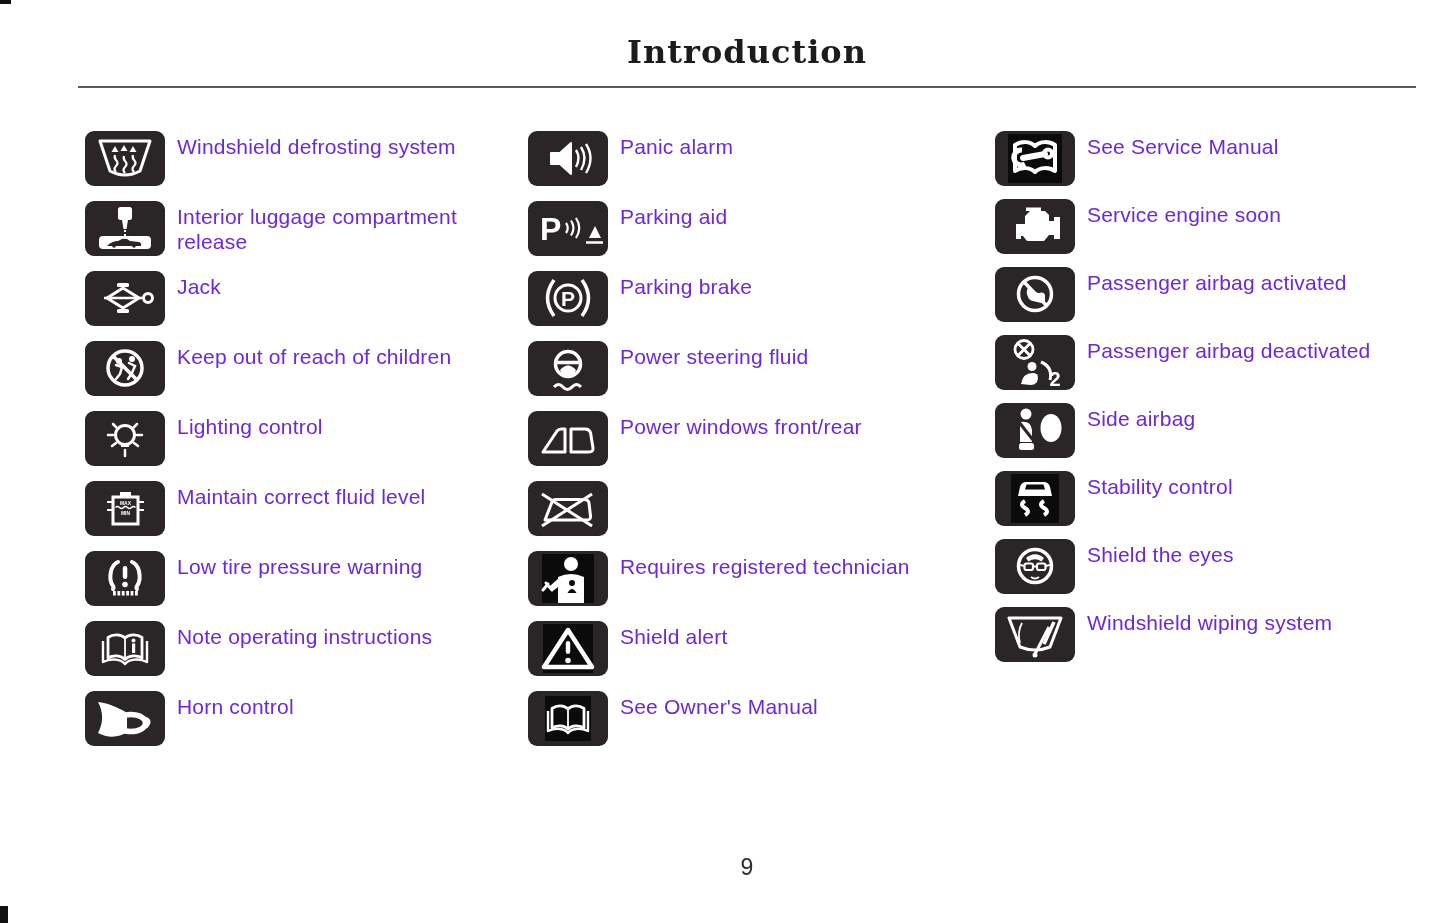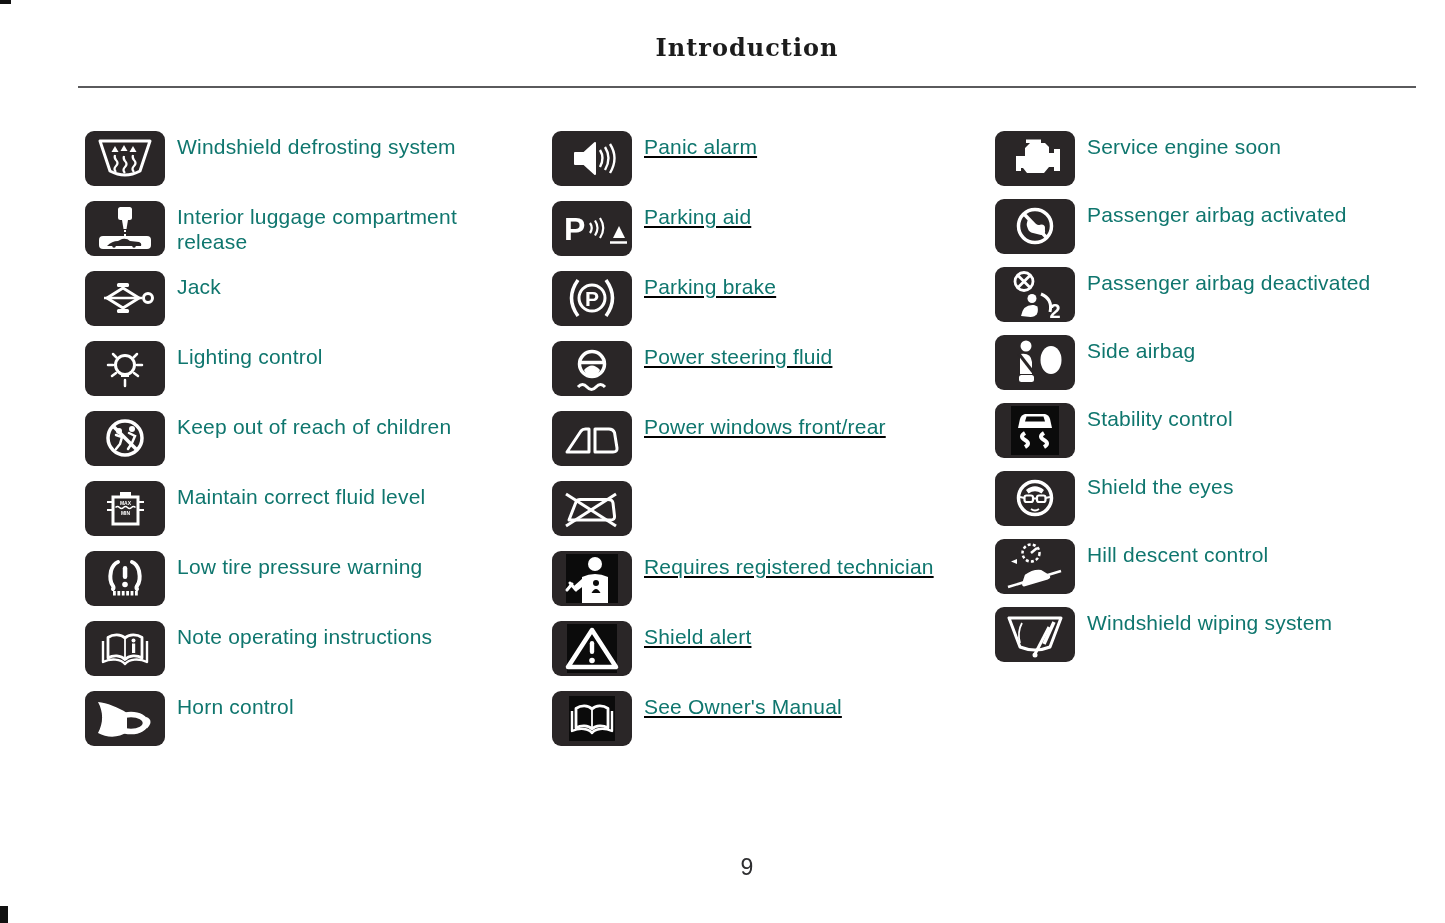--- a/index.html
+++ b/index.html
@@ -1,29 +1,29 @@
 <!DOCTYPE html>
 <html><head>
 <meta charset="utf-8">
 <style>
   html,body{margin:0;padding:0;}
   body{width:1445px;height:923px;background:#ffffff;position:relative;
        font-family:"Liberation Sans", sans-serif;overflow:hidden;}
   .page{position:absolute;inset:0;background:#fff;}
   .title{position:absolute;top:33px;left:78px;width:1338px;text-align:center;
-         font-family:"DejaVu Serif", serif;font-weight:700;font-size:24px;
+         font-family:"DejaVu Serif", serif;font-weight:700;font-size:32px;
          color:#1c1c1c;letter-spacing:1px;}
   .rule{position:absolute;top:86px;left:78px;width:1338px;height:2px;background:#5a5a5c;}
   .col{position:absolute;top:131px;}
-  .col1{left:85px;} .col2{left:552px;text-decoration:underline;} .col3{left:995px;}
+  .col1{left:85px;} .col2{left:528px;} .col3{left:995px;}
   .row{display:flex;gap:12px;margin-bottom:15px;align-items:flex-start;}
   .col3 .row{margin-bottom:13px;}
   .icon-box{width:80px;height:55px;border-radius:9px;background:#2a2627;flex:none;overflow:hidden;}
   .icon-box svg{width:80px;height:55px;display:block;}
-  .label{width:335px;font-size:21px;line-height:25px;color:#0f766e;padding-top:3px;letter-spacing:0.2px;}
+  .label{width:335px;font-size:21px;line-height:25px;color:#6d28d9;padding-top:3px;letter-spacing:0.2px;}
   .pageno{position:absolute;top:854px;left:78px;width:1338px;text-align:center;
           font-size:23px;color:#2e2e30;}
   .artifact-tl{position:absolute;top:0;left:0;width:11px;height:4px;background:#111;}
   .artifact-bl{position:absolute;top:906px;left:0;width:8px;height:17px;background:#111;}
 </style>
 </head>
 <body>
 
 <div class="page">
 
@@ -73,53 +73,53 @@
       <span class="icon-box">
         <svg viewBox="0 0 80 55">
           <path d="M22 27 L38 17 L54 27 L38 37 Z" fill="none" stroke="#fff" stroke-width="3" stroke-linejoin="round"></path>
           <line x1="19" y1="27" x2="57" y2="27" stroke="#fff" stroke-width="2.5"></line>
           <rect x="32" y="12" width="12" height="4" rx="1.5" fill="#fff"></rect>
           <rect x="32" y="38" width="12" height="4" rx="1.5" fill="#fff"></rect>
           <circle cx="63" cy="27" r="4.5" fill="none" stroke="#fff" stroke-width="3"></circle>
         </svg>
       </span>
       <span class="label">Jack</span>
+    </div>
+
+    <div class="row">
+      <span class="icon-box">
+        <svg viewBox="0 0 80 55">
+          <circle cx="40" cy="27" r="17" fill="none" stroke="#fff" stroke-width="3.5"></circle>
+          <circle cx="34" cy="20" r="3" fill="#fff"></circle>
+          <path d="M31 24 l6 2 l-2 7 l-4 5" stroke="#fff" stroke-width="2.5" fill="none" stroke-linecap="round"></path>
+          <circle cx="47" cy="18" r="3" fill="#fff"></circle>
+          <path d="M44 22 l6 3 l-3 7 l-4 6" stroke="#fff" stroke-width="2.5" fill="none" stroke-linecap="round"></path>
+          <line x1="28" y1="15" x2="52" y2="39" stroke="#fff" stroke-width="3.5"></line>
+        </svg>
+      </span>
+      <span class="label">Keep out of reach of children</span>
     </div>
 
     <div class="row">
       <span class="icon-box">
         <svg viewBox="0 0 80 55">
           <circle cx="40" cy="24" r="9.5" fill="none" stroke="#fff" stroke-width="3"></circle>
           <rect x="36" y="32" width="8" height="4" fill="#fff"></rect>
           <g stroke="#fff" stroke-width="2.5" stroke-linecap="round">
             <line x1="23" y1="24" x2="28" y2="24"></line>
               <line x1="52" y1="24" x2="57" y2="24"></line>
             <line x1="28" y1="13" x2="31.5" y2="16.5"></line>
               <line x1="52" y1="13" x2="48.5" y2="16.5"></line>
             <line x1="27" y1="35" x2="31" y2="32"></line>
               <line x1="53" y1="35" x2="49" y2="32"></line>
             <line x1="40" y1="39" x2="40" y2="45"></line>
           </g>
         </svg>
       </span>
       <span class="label">Lighting control</span>
-    </div>
-
-    <div class="row">
-      <span class="icon-box">
-        <svg viewBox="0 0 80 55">
-          <circle cx="40" cy="27" r="17" fill="none" stroke="#fff" stroke-width="3.5"></circle>
-          <circle cx="34" cy="20" r="3" fill="#fff"></circle>
-          <path d="M31 24 l6 2 l-2 7 l-4 5" stroke="#fff" stroke-width="2.5" fill="none" stroke-linecap="round"></path>
-          <circle cx="47" cy="18" r="3" fill="#fff"></circle>
-          <path d="M44 22 l6 3 l-3 7 l-4 6" stroke="#fff" stroke-width="2.5" fill="none" stroke-linecap="round"></path>
-          <line x1="28" y1="15" x2="52" y2="39" stroke="#fff" stroke-width="3.5"></line>
-        </svg>
-      </span>
-      <span class="label">Keep out of reach of children</span>
     </div>
 
     <div class="row">
       <span class="icon-box">
         <svg viewBox="0 0 80 55">
           <rect x="28" y="16" width="25" height="27" fill="none" stroke="#fff" stroke-width="3"></rect>
           <rect x="35" y="11" width="11" height="5" fill="#fff"></rect>
           <g stroke="#fff" stroke-width="2">
             <line x1="22" y1="21" x2="28" y2="21"></line>
               <line x1="22" y1="29" x2="28" y2="29"></line>
@@ -292,20 +292,32 @@
           <line x1="40" y1="18" x2="40" y2="38" stroke="#fff" stroke-width="1.8"></line>
         </svg>
       </span>
       <span class="label">See Owner's Manual</span>
     </div>
 
   </div>
 
   <div class="col col3">
 
+    <div class="row">
+      <span class="icon-box">
+        <svg viewBox="0 0 80 55">
+          <rect x="13" y="3" width="54" height="49" fill="#0b0b0b"></rect>
+          <path d="M40 15 C35 10 26 10 20 14 L20 40 C26 36 35 36 40 41 C45 36 54 36 60 40 L60 14 C54 10 45 10 40 15 Z" fill="none" stroke="#fff" stroke-width="4" stroke-linejoin="round"></path>
+          <line x1="28" y1="27" x2="50" y2="23" stroke="#fff" stroke-width="6" stroke-linecap="round"></line>
+          <path d="M27 19 a7.5 7.5 0 1 0 3 14" fill="none" stroke="#fff" stroke-width="5"></path>
+          <circle cx="53" cy="22.5" r="4" fill="none" stroke="#fff" stroke-width="4"></circle>
+        </svg>
+      </span>
+      <span class="label">See Service Manual</span>
+    </div>
 
     <div class="row">
       <span class="icon-box">
         <svg viewBox="0 0 80 55">
           <path d="M30 22 L30 17 L35 12 L50 12 L54 16 L54 22 L59 22 L59 18 L65 18 L65 40 L59 40 L59 36 L54 36 L49 42 L32 42 L28 37 L26 37 L26 40 L21 40 L21 25 L30 25 Z" fill="#fff"></path>
           <rect x="31" y="8.5" width="15" height="3.5" fill="#fff"></rect>
           <rect x="36" y="12" width="5" height="4" fill="#fff"></rect>
         </svg>
       </span>
       <span class="label">Service engine soon</span>
@@ -373,34 +385,20 @@
           <rect x="42" y="24.5" width="8.5" height="6.5" rx="2" fill="none" stroke="#fff" stroke-width="2.2"></rect>
           <line x1="38" y1="27.5" x2="42" y2="27.5" stroke="#fff" stroke-width="2"></line>
           <line x1="29.5" y1="27" x2="25" y2="26" stroke="#fff" stroke-width="2"></line>
           <line x1="50.5" y1="27" x2="55" y2="26" stroke="#fff" stroke-width="2"></line>
           <path d="M36 38 q4 3 8 0" stroke="#fff" stroke-width="1.8" fill="none"></path>
         </svg>
       </span>
       <span class="label">Shield the eyes</span>
     </div>
 
-    <div class="row">
-      <span class="icon-box">
-        <svg viewBox="0 0 80 55">
-          <circle cx="36" cy="14" r="8.5" fill="none" stroke="#fff" stroke-width="2.5" stroke-dasharray="3 2.2"></circle>
-          <line x1="36" y1="14" x2="42" y2="9" stroke="#fff" stroke-width="2.5"></line>
-          <path d="M22 20 l-6 2.5 l6 2.5 Z" fill="#fff"></path>
-          <line x1="13" y1="48" x2="66" y2="32" stroke="#fff" stroke-width="2.5"></line>
-          <g transform="rotate(-17 40 38)">
-            <path d="M26 40 l5 -7 q9 -3.5 17 0 l6 7 q2 4 -2.5 4 h-23 q-4.5 0 -2.5 -4 Z" fill="#fff"></path>
-          </g>
-        </svg>
-      </span>
-      <span class="label">Hill descent control</span>
-    </div>
 
 
     <div class="row">
       <span class="icon-box">
         <svg viewBox="0 0 80 55">
           <path d="M14 11 H66 L55 40 Q40 46 25 40 Z" fill="none" stroke="#fff" stroke-width="3" stroke-linejoin="round"></path>
           <path d="M25 36 Q22 25 27 16" stroke="#fff" stroke-width="1.8" fill="none"></path>
           <line x1="40" y1="47" x2="54" y2="20" stroke="#fff" stroke-width="3"></line>
           <line x1="59" y1="15" x2="49" y2="37" stroke="#fff" stroke-width="3.5"></line>
           <circle cx="40" cy="48" r="2.5" fill="#fff"></circle>

